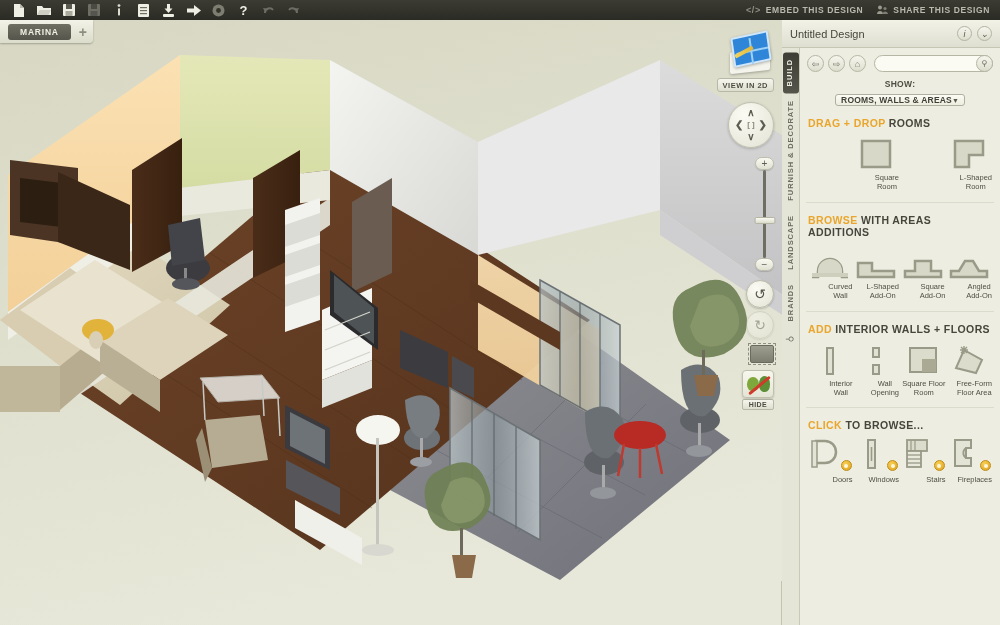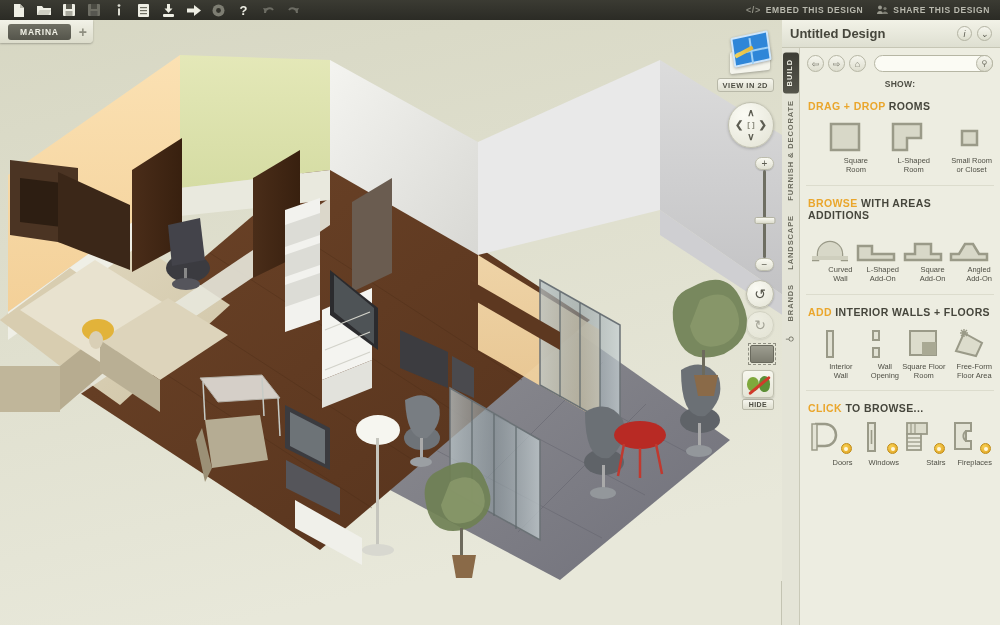--- a/index.html
+++ b/index.html
@@ -169,21 +169,21 @@
   
   .panel {
     position: absolute; top: 20px; right: 0; width: 218px; height: 605px;
     background: #eaeade;
   }
   .panel-header {
     height: 28px; background: linear-gradient(#f2f2e7,#dedfd1);
     border-bottom: 1px solid #c6c6b5;
     display: flex; align-items: center; padding: 0 8px;
   }
-  .panel-title { font-size: 13px; font-weight: bold; color: #46463c; }
+  .panel-title { font-size: 11px; font-weight: normal; color: #46463c; }
   .header-icons { margin-left: auto; display: flex; gap: 5px; }
   .circ-ico {
     width: 15px; height: 15px; border-radius: 50%;
     background: linear-gradient(#f6f6ee,#dddece); border: 1px solid #b4b4a3;
     display: flex; align-items: center; justify-content: center;
     font-size: 9px; font-style: italic; color: #5a5a4f; cursor: pointer;
   }
 
   
   .vtabs {
@@ -653,20 +653,24 @@
         <div class="navcirc">⇨</div>
         <div class="navcirc">⌂</div>
         <div class="searchwrap">
           <input type="text" placeholder="" style="">
           <div class="search-btn">⚲</div>
         </div>
       </div>
 
       <div class="showrow">
         <span class="showlabel">SHOW:</span>
+        <div class="select">
+          <span class="val">ROOMS, WALLS &amp; AREAS</span>
+          <span class="caret">▼</span>
+        </div>
       </div>
 
       <div class="section">
         <div class="sec-title">
           <span class="hl">DRAG + DROP</span><span> ROOMS</span>
         </div>
         <div class="tiles">
           <div class="tile">
             <div class="tile-art">
               <svg width="36" height="32" viewBox="0 0 36 32">
@@ -677,29 +681,20 @@
 Room</div>
           </div>
           <div class="tile">
             <div class="tile-art">
               <svg width="36" height="32" viewBox="0 0 36 32">
                   <path d="M4 3h28v14H18v12H4z" fill="#d8d8c8" stroke="#9a9a88" stroke-width="2.5"></path>
                 </svg>
             </div>
             <div class="tile-label" style="white-space:pre-line">L-Shaped
 Room</div>
-          </div>
-          <div class="tile">
-            <div class="tile-art">
-              <svg width="36" height="32" viewBox="0 0 36 32">
-                  <rect x="11" y="10" width="15" height="14" fill="#d8d8c8" stroke="#9a9a88" stroke-width="2.5"></rect>
-                </svg>
-            </div>
-            <div class="tile-label" style="white-space:pre-line">Small Room
-or Closet</div>
           </div>
         </div>
       </div>
 
       <div class="divider"></div>
 
       <div class="section">
         <div class="sec-title">
           <span class="hl">BROWSE</span><span> WITH AREAS ADDITIONS</span>
         </div>

